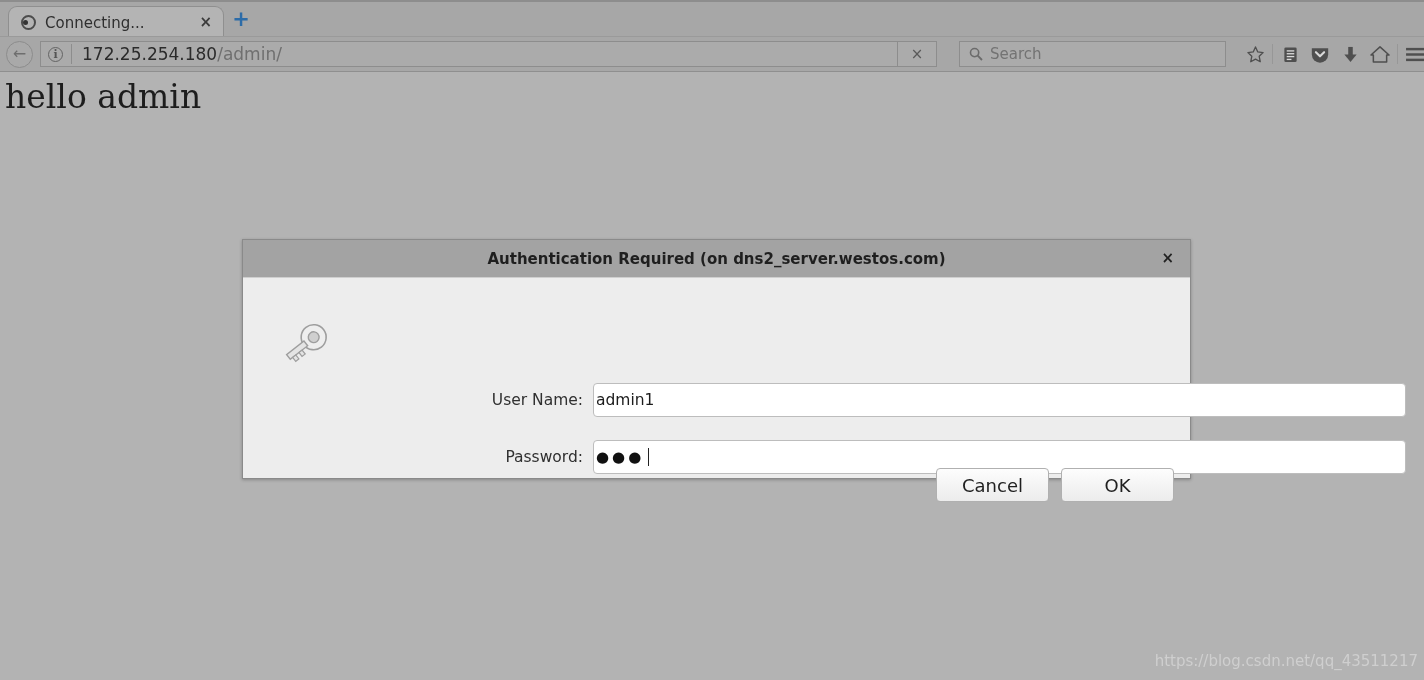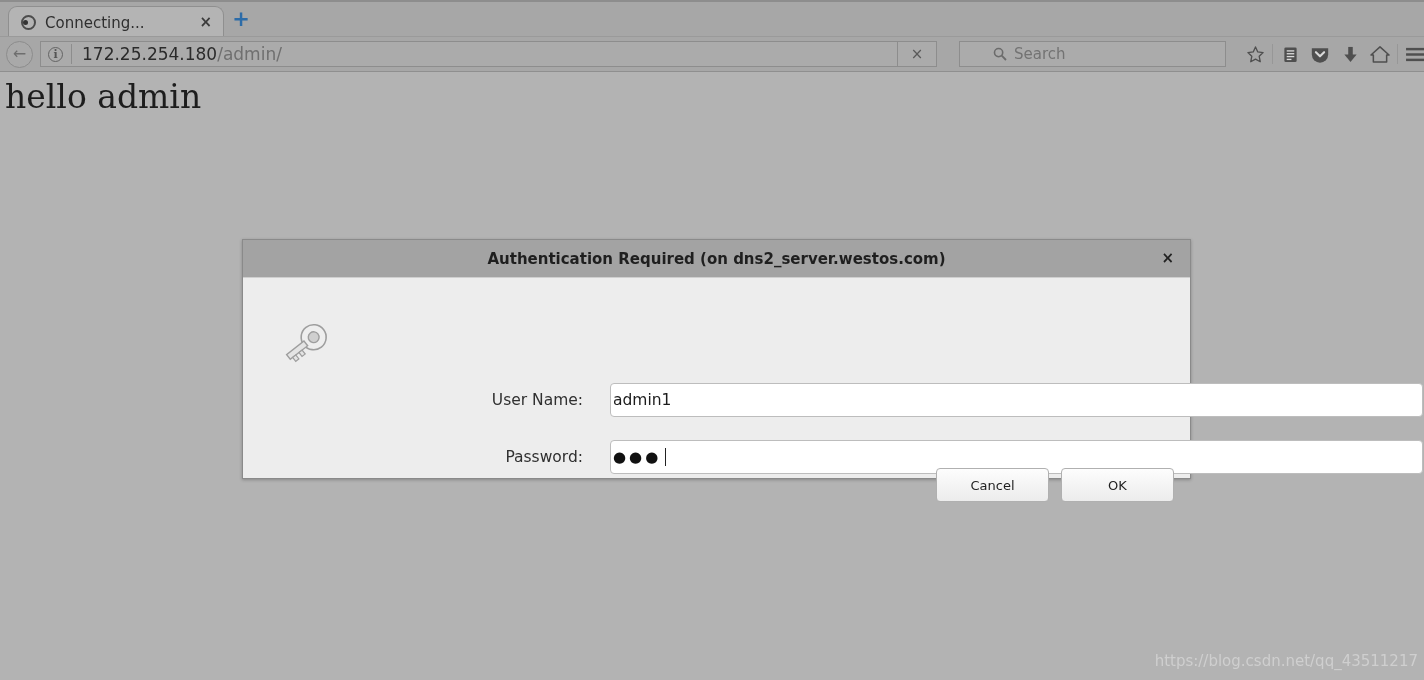--- a/index.html
+++ b/index.html
@@ -186,21 +186,20 @@
   .searchbar {
     margin-left: 22px;
     width: 267px;
     height: 26px;
     background: #ababab;
     border: 1px solid #8d8d8d;
     box-sizing: border-box;
     display: flex;
     align-items: center;
     flex: 0 0 auto;
-    padding-left: 24px;
   }
   .search-glass {
     margin-left: 9px;
     flex: 0 0 auto;
     line-height: 0;
   }
   .search-ph {
     margin-left: 7px;
     font-size: 15px;
     color: #737373;
@@ -316,21 +315,20 @@
     font-size: 15.5px;
     line-height: 25px;
     color: #3a3a3a;
   }
 
   .field-row {
     position: absolute;
     display: flex;
     align-items: center;
     height: 34px;
-    gap: 17px;
   }
   .field-row.user { left: 0px; top: 105px; }
   .field-row.pass { left: 0px; top: 162px; }
 
   .field-label {
     width: 350px;
     text-align: right;
     padding-right: 10px;
     font-size: 15.5px;
     color: #303030;
@@ -373,21 +371,21 @@
     top: 190px;
     display: flex;
     gap: 12px;
   }
   .dlg-btn {
     width: 113px;
     height: 34px;
     border: 1px solid #b0b0b0;
     border-radius: 4px;
     background: linear-gradient(to bottom, #fdfdfd 0%, #ececec 100%);
-    font-size: 13px;
+    font-size: 18px;
     color: #1f1f1f;
     display: flex;
     align-items: center;
     justify-content: center;
     box-sizing: border-box;
   }
 </style>
 </head>
 <body>
 

